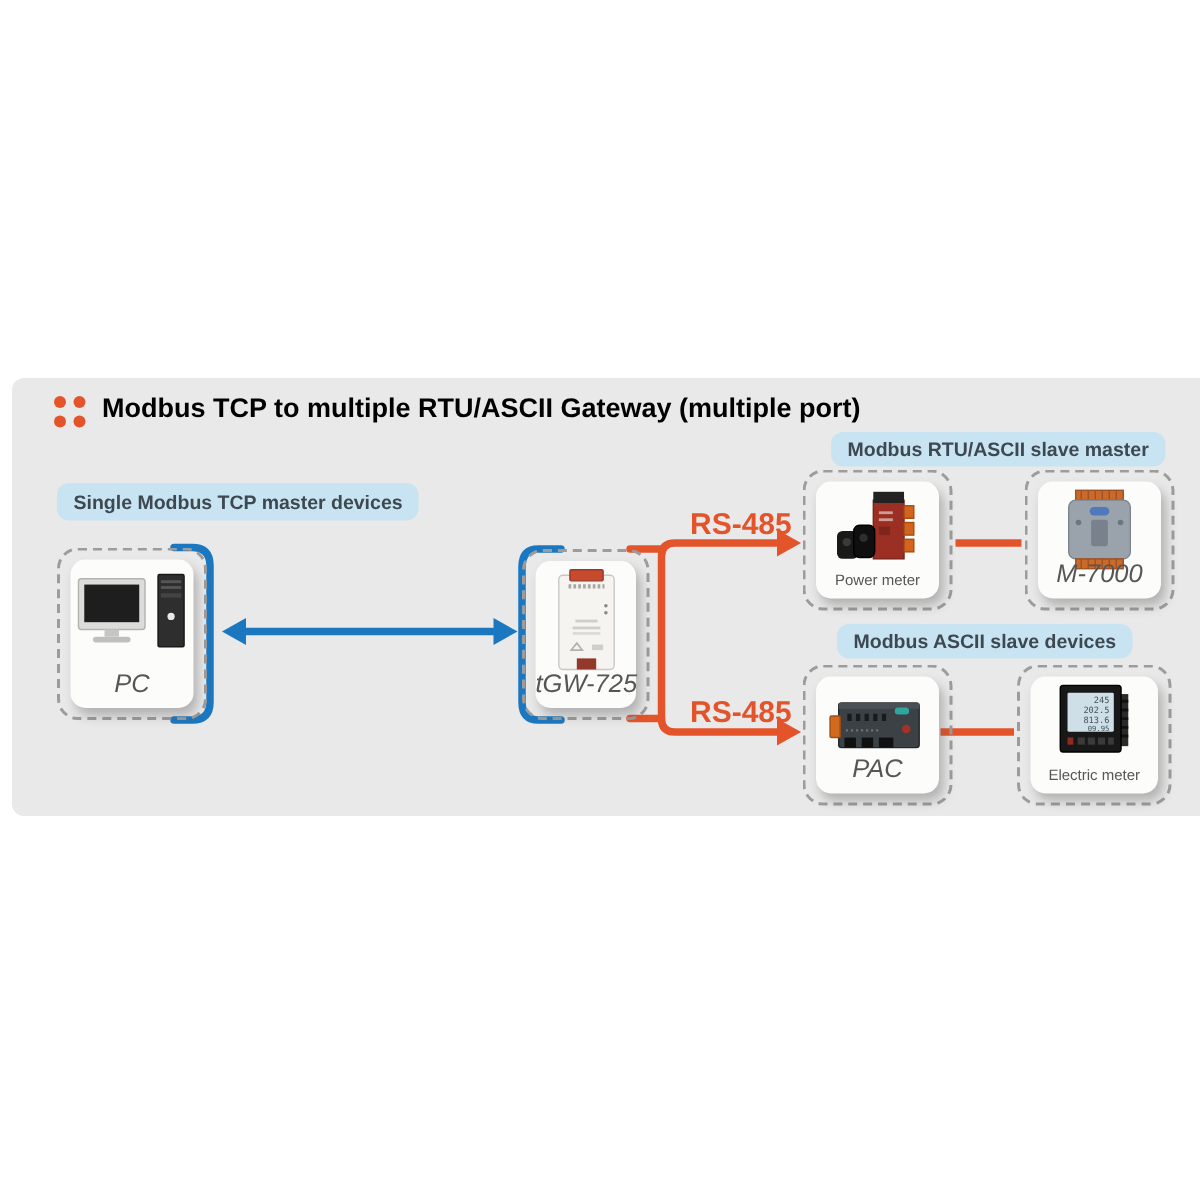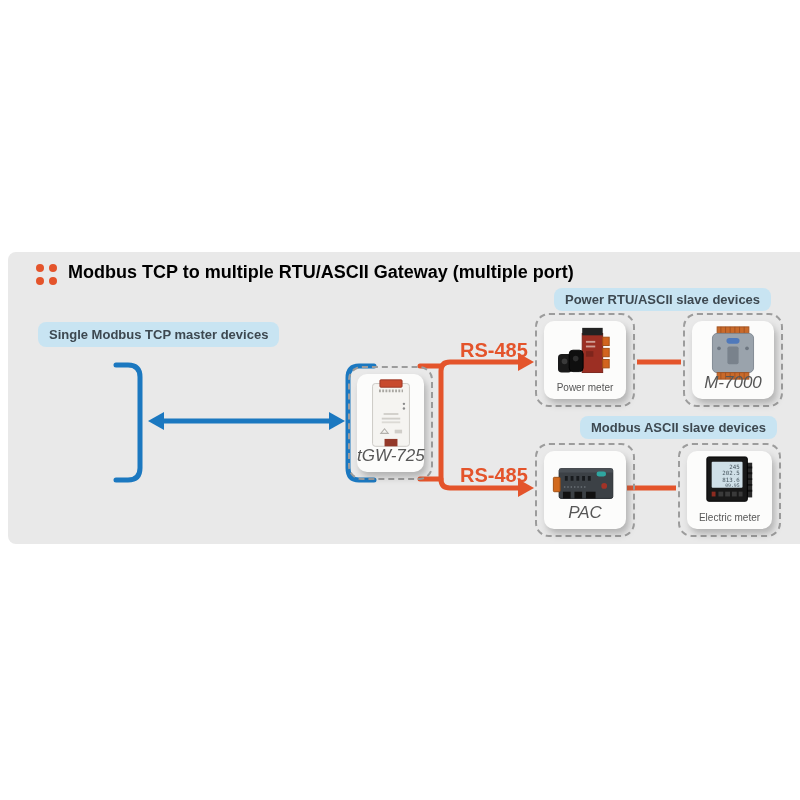--- a/index.html
+++ b/index.html
@@ -18,21 +18,21 @@
 
   .dots{position:absolute;left:36px;top:264px;width:21px;height:21px;
         display:grid;grid-template-columns:8px 8px;grid-template-rows:8px 8px;gap:5px;}
   .dots i{display:block;width:8px;height:8px;border-radius:50%;background:var(--orange);}
   .title{position:absolute;left:68px;top:262px;font-size:18px;font-weight:bold;color:#000000;}
 
   .badge{position:absolute;height:23px;line-height:23px;padding:0 11px;border-radius:8px;
          background:var(--badge-bg);color:#3D4850;font-size:13px;font-weight:bold;white-space:nowrap;}
   .badge.master{left:38px;top:322px;height:25px;line-height:25px;}
   .badge.rtu{left:554px;top:288px;}
-  .badge.ascii{left:580px;top:416px;}
+  .badge.ascii{left:558px;top:416px;}
 
   .node{position:absolute;border:2px dashed var(--dash);border-radius:14px;}
   .card{position:absolute;left:7px;top:6px;right:7px;bottom:6px;background:#FCFCFB;
         border-radius:10px;box-shadow:3px 5px 7px rgba(90,90,90,.38);
         display:flex;flex-direction:column;align-items:center;justify-content:flex-start;}
   .card .dev{margin-top:9px;}
   .node-label{position:absolute;left:0;right:0;bottom:6px;text-align:center;
               color:#565656;font-size:10px;white-space:nowrap;}
   .node-label.big{font-size:17px;font-style:italic;}
 
@@ -63,21 +63,21 @@
 
   <div class="dots">
     <i></i>
       <i></i>
       <i></i>
       <i></i>
   </div>
   <div class="title">Modbus TCP to multiple RTU/ASCII Gateway (multiple port)</div>
 
   <div class="badge master">Single Modbus TCP master devices</div>
-  <div class="badge rtu">Power RTU/ASCII slave devices</div>
+  <div class="badge rtu">Modbus RTU/ASCII slave master</div>
   <div class="badge ascii">Modbus ASCII slave devices</div>
 
   <svg class="overlay" viewBox="0 0 800 800">
 
     <path class="stroke-blue" d="M116 365 H128 Q140 365 140 377 V468 Q140 480 128 480 H116" fill="none" stroke-width="5" stroke-linecap="round"></path>
 
     <line class="stroke-blue" x1="162" y1="421" x2="331" y2="421" stroke-width="5"></line>
     <polygon class="fill-blue" points="148,421 164,412 164,430"></polygon>
     <polygon class="fill-blue" points="345,421 329,412 329,430"></polygon>
 
@@ -90,20 +90,36 @@
     <polygon class="fill-orange" points="534,488 518,479 518,497"></polygon>
 
     <line class="stroke-orange" x1="637" y1="362" x2="681" y2="362" stroke-width="5"></line>
     <line class="stroke-orange" x1="627" y1="488" x2="676" y2="488" stroke-width="5"></line>
   </svg>
 
 
   <div class="rs485 top">RS-485</div>
   <div class="rs485 bottom">RS-485</div>
 
+  <div class="node" style="left:38px;top:365px;width:100px;height:115px;">
+    <div class="card">
+      <svg class="dev" width="76" height="54" viewBox="0 0 76 56">
+        <rect x="1" y="4" width="46" height="35" rx="2" fill="#dcdcda" stroke="#b3b3b1"></rect>
+        <rect x="5" y="8" width="38" height="26" fill="#1e1e1e"></rect>
+        <rect x="19" y="39" width="10" height="5" fill="#c6c6c4"></rect>
+        <rect x="11" y="44" width="26" height="4" rx="2" fill="#bfbfbd"></rect>
+        <rect x="56" y="1" width="18" height="50" rx="1" fill="#2e2e2e" stroke="#1a1a1a"></rect>
+        <rect x="58" y="5" width="14" height="2" fill="#555"></rect>
+        <rect x="58" y="9" width="14" height="2" fill="#555"></rect>
+        <rect x="58" y="14" width="14" height="3" fill="#444"></rect>
+        <circle cx="65" cy="30" r="2.5" fill="#e8e8e8"></circle>
+      </svg>
+      <div class="node-label big">PC</div>
+    </div>
+  </div>
 
   <div class="node" style="left:348px;top:366px;width:85px;height:114px;">
     <div class="card">
       <svg class="dev" style="margin-top:4px;" width="42" height="72" viewBox="0 0 44 78">
         <rect x="2" y="6" width="40" height="68" rx="3" fill="#f5f4f1" stroke="#c9c7c2"></rect>
         <rect x="10" y="2" width="24" height="8" rx="1" fill="#c84a2e" stroke="#993626"></rect>
         <path d="M9 14 h26" stroke="#a9a7a2" stroke-width="3" stroke-dasharray="2,1.5"></path>
         <circle cx="36" cy="28" r="1.3" fill="#8a8a8a"></circle>
         <circle cx="36" cy="33" r="1.3" fill="#8a8a8a"></circle>
         <rect x="14" y="38" width="16" height="2" fill="#d0cec9"></rect>

